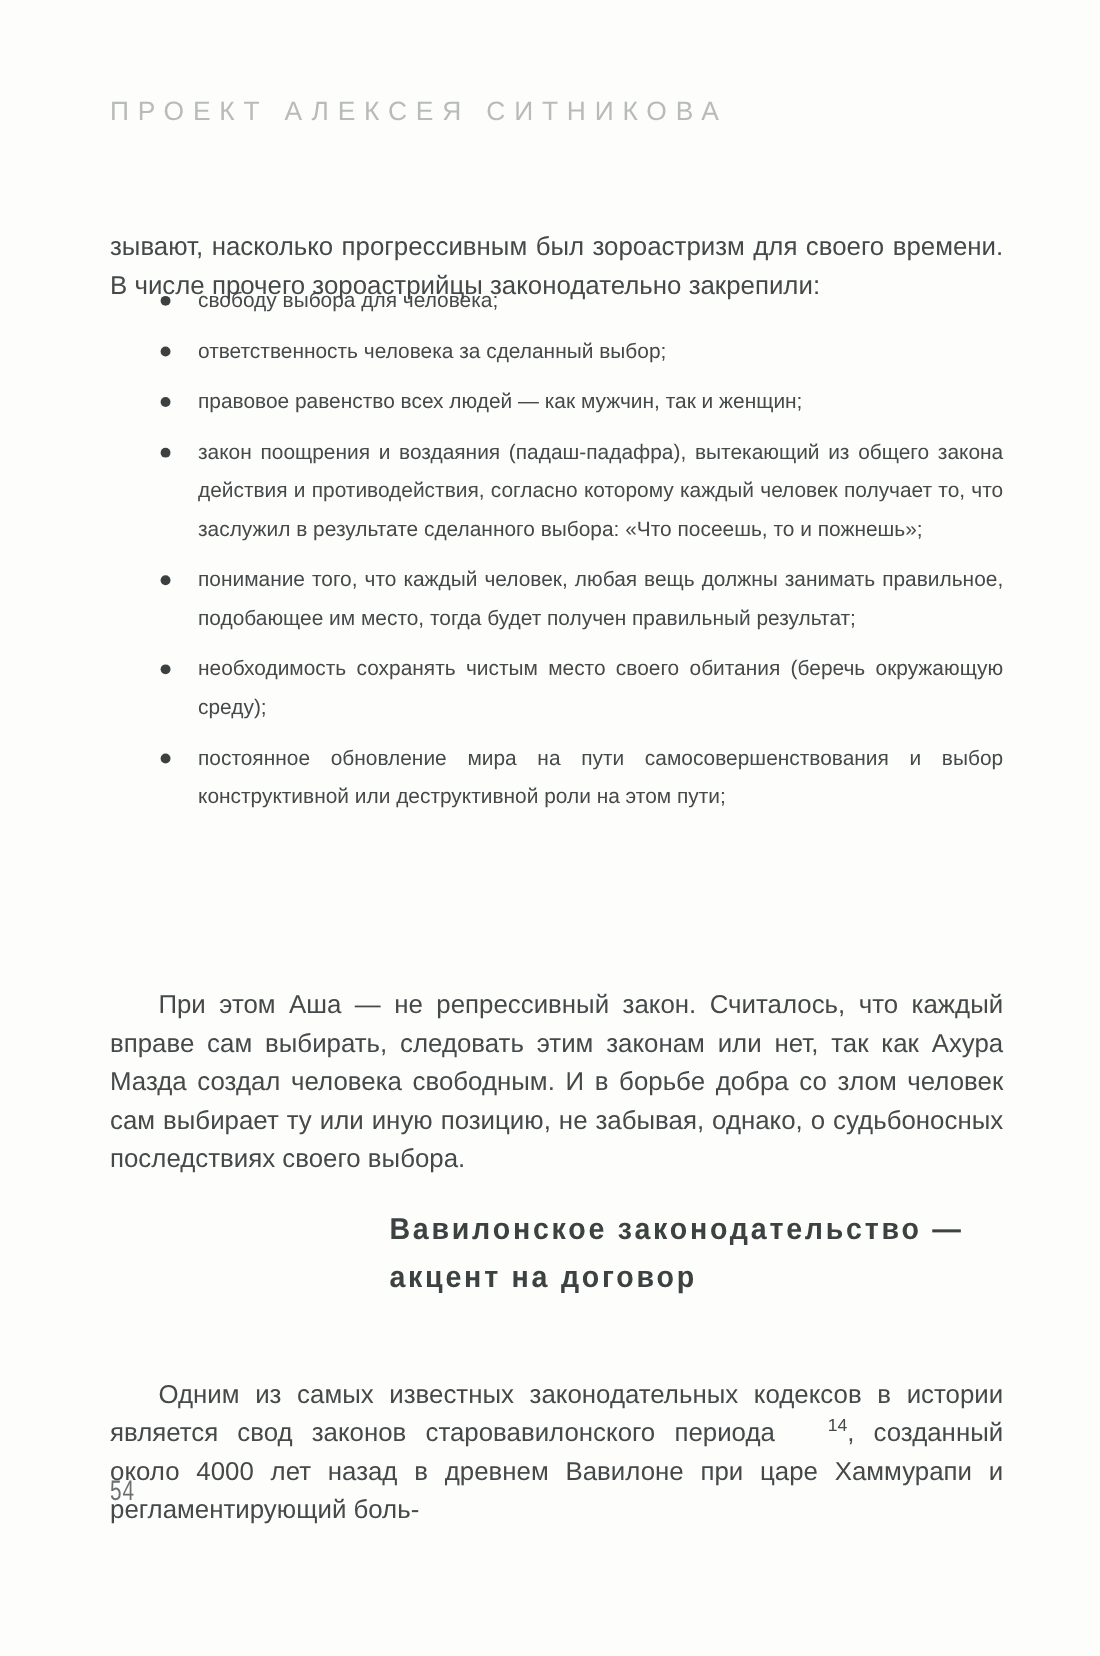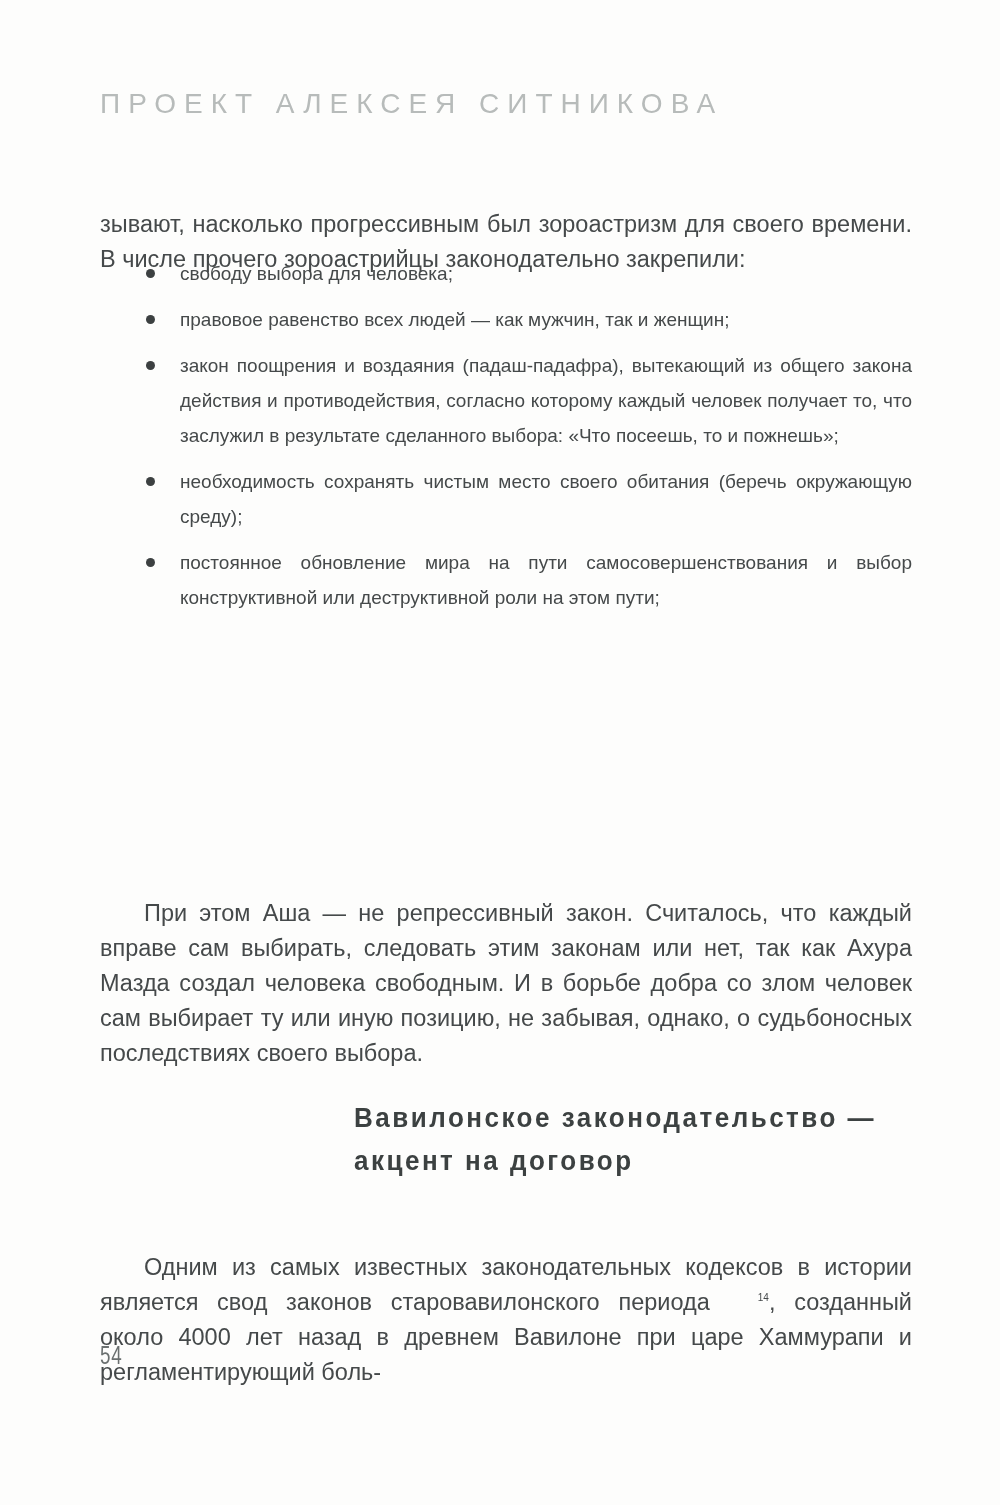--- a/index.html
+++ b/index.html
@@ -14,21 +14,21 @@
     margin: 0 auto;
     background: #fdfdfc;
     overflow: hidden;
     font-family: "Liberation Sans", sans-serif;
     color: #3e4142;
   }
   .running-header {
     position: absolute;
     left: 100px;
     top: 88px;
-    font-size: 28px;
+    font-size: 24px;
     font-weight: 400;
     letter-spacing: 8px;
     color: #b7bbba;
     white-space: nowrap;
   }
   .column {
     position: absolute;
     left: 100px;
     width: 812px;
   }
@@ -79,21 +79,21 @@
     box-sizing: border-box;
     font-size: 26px;
     font-weight: 700;
     letter-spacing: 2.5px;
     line-height: 41px;
     color: #3c4141;
     transform: scaleY(1.06);
     transform-origin: left top;
   }
   sup.footnote-ref {
-    font-size: 10px;
+    font-size: 16px;
     line-height: 0;
     vertical-align: 9px;
     letter-spacing: 0;
     margin-left: 48px;
   }
   .page-number {
     position: absolute;
     left: 100px;
     top: 1340px;
     font-size: 23px;
@@ -108,22 +108,24 @@
 <body>
 
 <div class="page">
 
   <div class="running-header">ПРОЕКТ АЛЕКСЕЯ СИТНИКОВА</div>
 
   <p class="column body-text para-1">зывают, насколько прогрессивным был зороастризм для своего времени. В числе прочего зороастрийцы законодательно закрепили:</p>
 
   <ul class="principles">
       <li><span class="dot"></span><span>свободу выбора для человека;</span></li>
+      <li><span class="dot"></span><span>ответственность человека за сделанный выбор;</span></li>
       <li><span class="dot"></span><span>правовое равенство всех людей — как мужчин, так и женщин;</span></li>
       <li><span class="dot"></span><span>закон поощрения и воздаяния (падаш-падафра), вытекающий из общего закона действия и противодействия, согласно которому каждый человек получает то, что заслужил в результате сделанного выбора: «Что посеешь, то и пожнешь»;</span></li>
+      <li><span class="dot"></span><span>понимание того, что каждый человек, любая вещь должны занимать правильное, подобающее им место, тогда будет получен правильный результат;</span></li>
       <li><span class="dot"></span><span>необходимость сохранять чистым место своего обитания (беречь окружающую среду);</span></li>
       <li><span class="dot"></span><span>постоянное обновление мира на пути самосовершенствования и выбор конструктивной или деструктивной роли на этом пути;</span></li>
     </ul>
 
   <p class="column body-text para-2 indent">При этом Аша — не репрессивный закон. Считалось, что каждый вправе сам выбирать, следовать этим законам или нет, так как Ахура Мазда создал человека свободным. И в борьбе добра со злом человек сам выбирает ту или иную позицию, не забывая, однако, о судьбоносных последствиях своего выбора.</p>
 
   <div class="section-heading">
     <div>Вавилонское законодательство —</div>
     <div>акцент на договор</div>
   </div>

